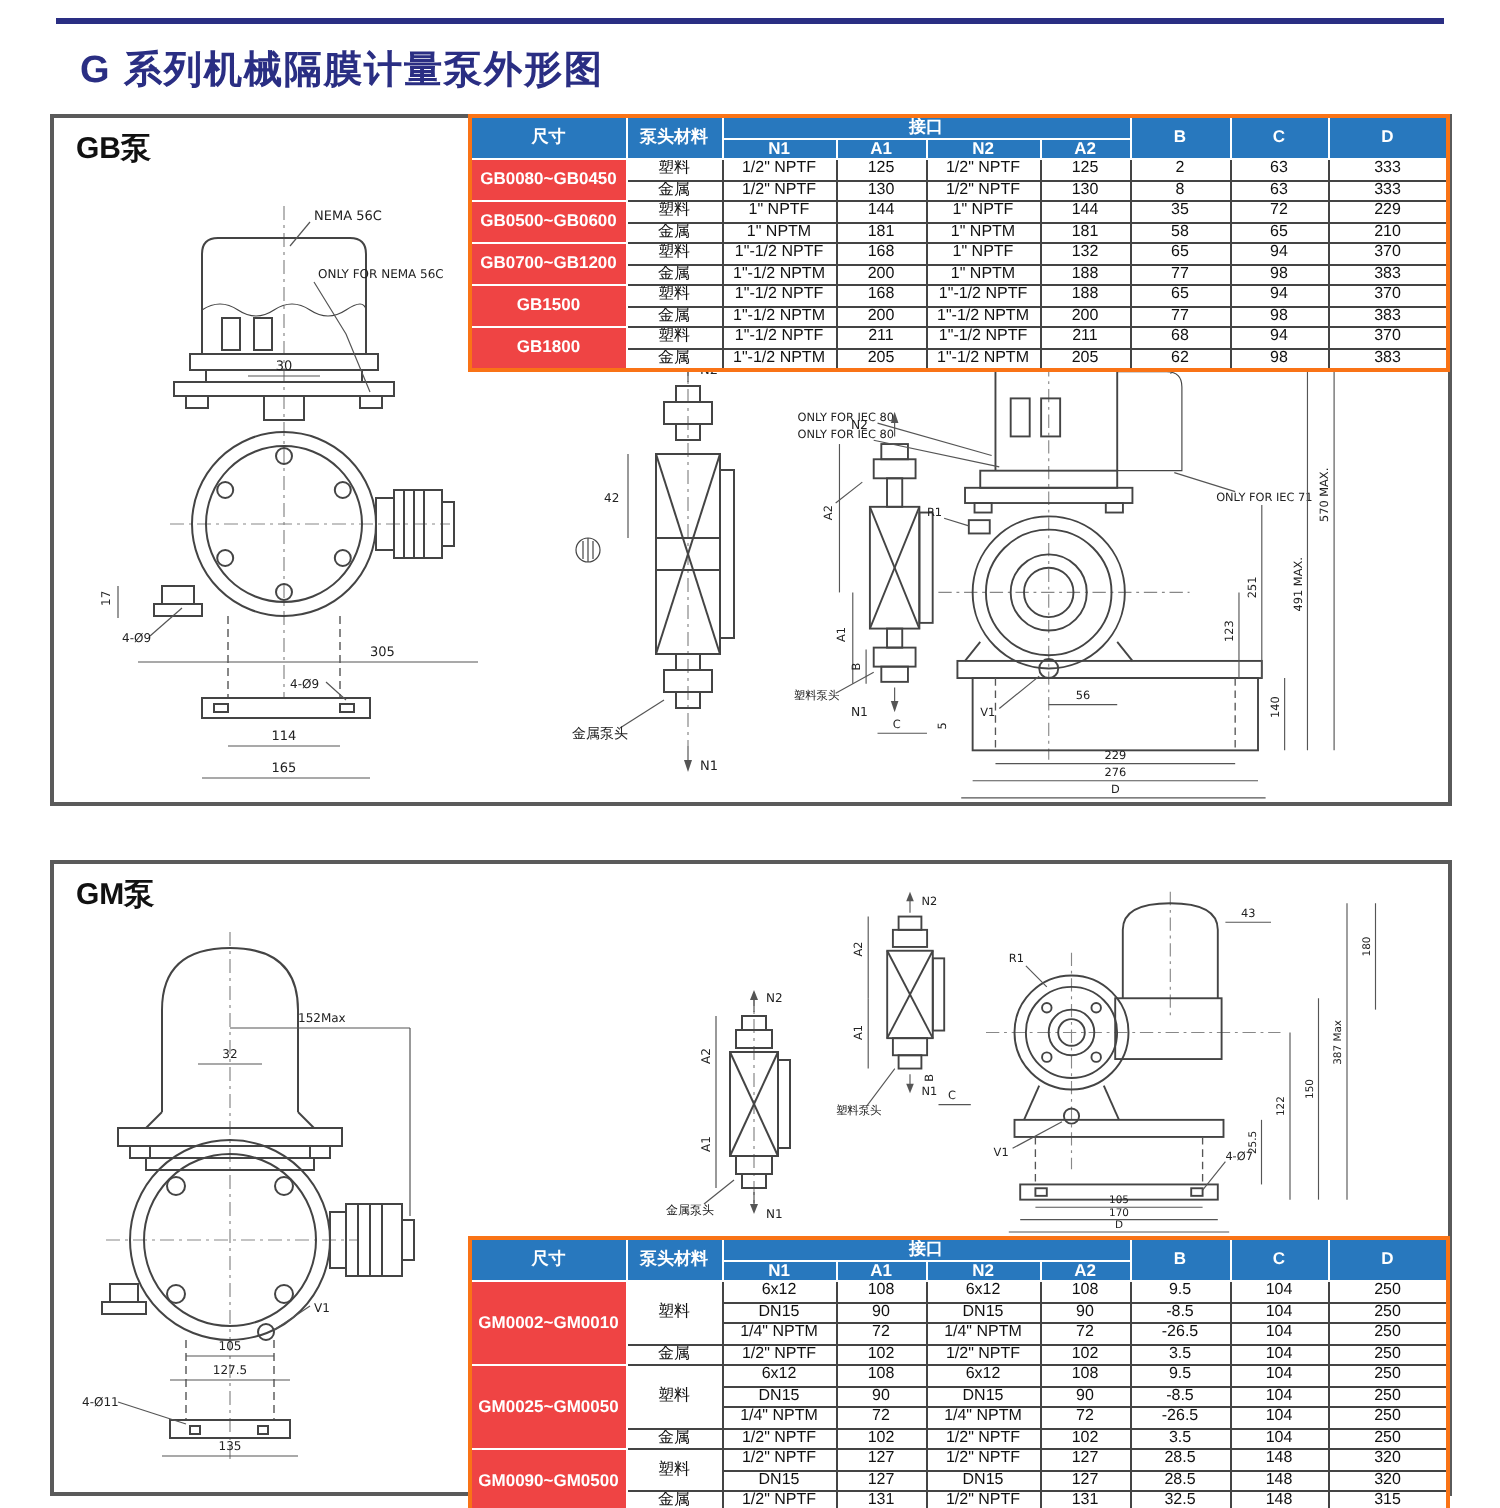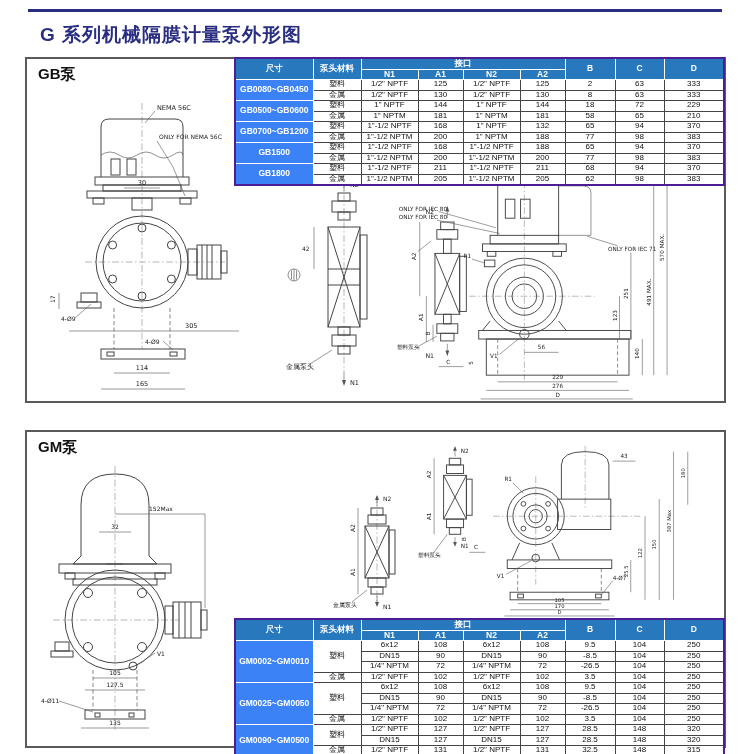--- a/index.html
+++ b/index.html
@@ -3,26 +3,26 @@
 <meta charset="utf-8">
 <style>
   html,body{margin:0;padding:0;background:#fff;}
   body{width:750px;height:754px;position:relative;font-family:"Liberation Sans",sans-serif;overflow:hidden;}
   .title-rule{position:absolute;left:28px;top:9px;width:694px;height:3px;background:#2a2e83;}
   .page-title{position:absolute;left:40px;top:22px;font-size:19px;font-weight:bold;color:#2a2e83;letter-spacing:1px;}
   .panel{position:absolute;left:25px;width:701px;border:2px solid #5a5a5a;background:#fff;box-sizing:border-box;}
   #panel-gb{top:57px;height:346px;}
   #panel-gm{top:430px;height:318px;padding-left:44px;}
   .panel-label{position:absolute;left:11px;top:6px;font-size:15px;font-weight:bold;color:#111;}
-  .dim-table{position:absolute;border-collapse:collapse;table-layout:fixed;width:489px;background:#fff;border:2px solid #4c1d95;}
+  .dim-table{position:absolute;border-collapse:collapse;table-layout:fixed;width:489px;background:#fff;border:2px solid #f97316;}
   #gb-table{left:207px;top:-2px;}
   #gm-table{left:207px;top:186px;}
   .dim-table th,.dim-table td{border:1px solid #444;text-align:center;vertical-align:middle;padding:0;font-size:8px;line-height:1.1;height:9.5px;white-space:nowrap;overflow:hidden;color:#111;}
   .dim-table thead th{background:#2878BE;color:#fff;font-weight:bold;border:1px solid #fff;font-size:8.5px;}
-  .dim-table td.size{background:#3b82f6;color:#fff;font-weight:bold;border:1px solid #fff;font-size:8.5px;}
+  .dim-table td.size{background:#ef4444;color:#fff;font-weight:bold;border:1px solid #fff;font-size:8.5px;}
   .dim-table tbody tr.grp td{border-top:1.5px solid #222;}
   svg{position:absolute;overflow:visible;}
   svg text{font-family:"DejaVu Sans",sans-serif;font-size:6.5px;fill:#222;}
   svg text.t6{font-size:6px;} svg text.t55{font-size:5.5px;} svg text.t7{font-size:7px;}
   .ln{fill:none;stroke:#444;stroke-width:1;}
   .thin{stroke-width:0.6;}
   .cl{fill:none;stroke:#888;stroke-width:0.6;stroke-dasharray:7 2.5 1.5 2.5;}
   .dsh{fill:none;stroke:#555;stroke-width:0.7;stroke-dasharray:4 2.5;}
   .dim{fill:none;stroke:#555;stroke-width:0.6;}
   .mid{text-anchor:middle;}
@@ -295,21 +295,21 @@
           <td>63</td>
           <td>333</td>
         </tr>
       <tr class="grp">
           <td class="size" rowspan="2">GB0500~GB0600</td>
           <td>塑料</td>
           <td>1" NPTF</td>
           <td>144</td>
           <td>1" NPTF</td>
           <td>144</td>
-          <td>18</td>
+          <td>35</td>
           <td>72</td>
           <td>229</td>
         </tr>
       <tr>
           <td>金属</td>
           <td>1" NPTM</td>
           <td>181</td>
           <td>1" NPTM</td>
           <td>181</td>
           <td>58</td>

